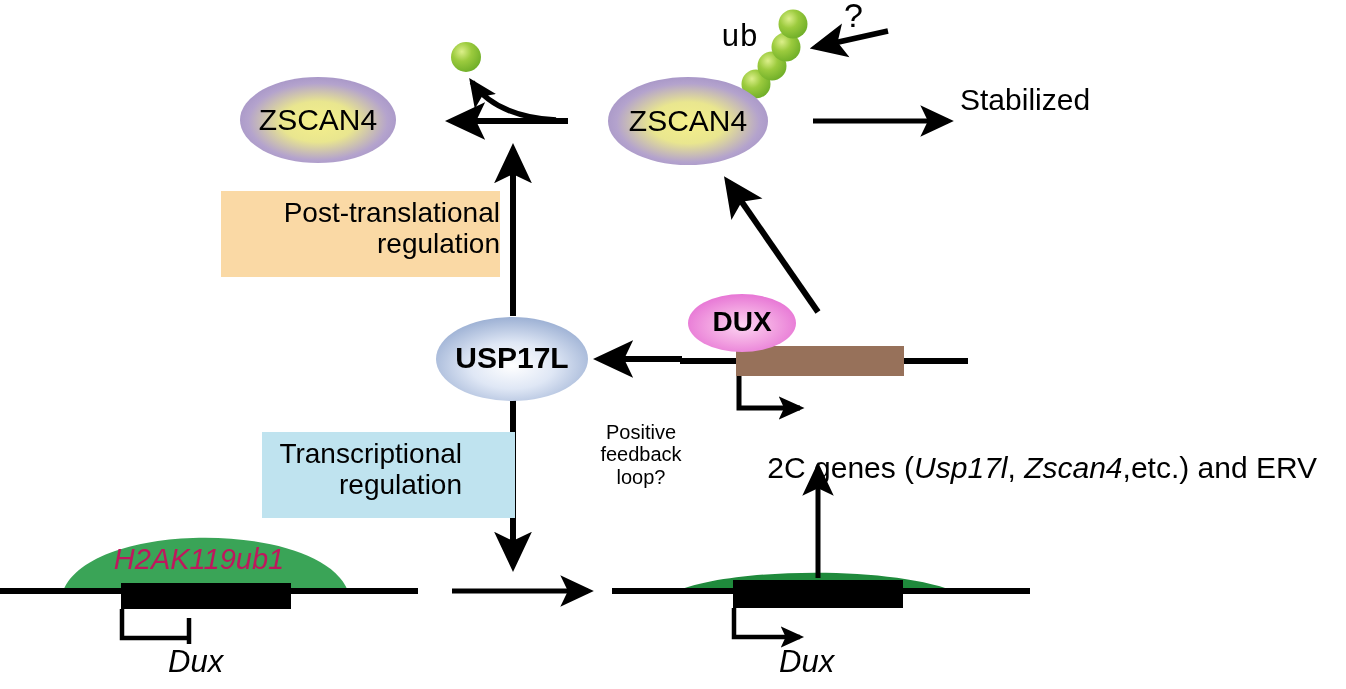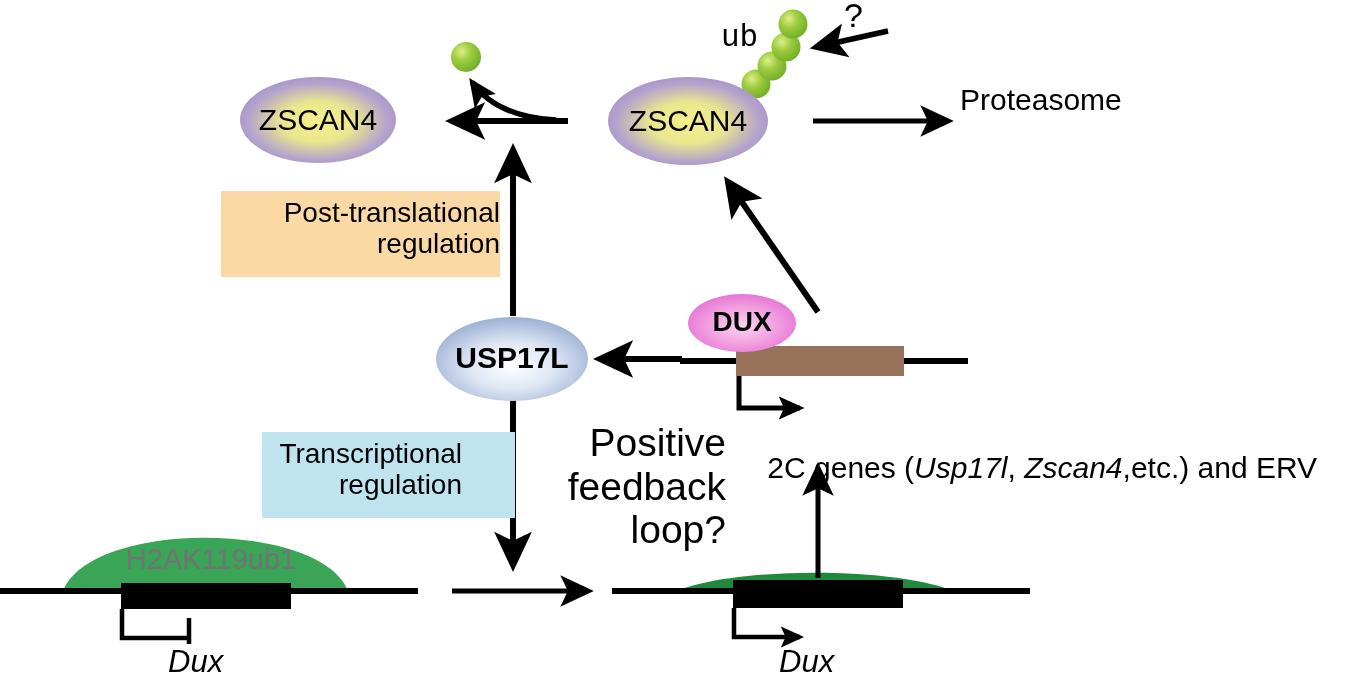--- a/index.html
+++ b/index.html
@@ -149,48 +149,48 @@
 
   <div class="ell-text" style="left:240px; top:103px; width:156px; font-size:30px;">ZSCAN4</div>
 
   <div class="ell-text" style="left:608px; top:104px; width:160px; font-size:30px;">ZSCAN4</div>
 
   <div class="lbl" style="left:721px; top:20px; font-size:31px;font-family:Liberation Mono, monospace;">ub</div>
 
   <div class="lbl" style="left:844px; top:-4px; font-size:34px;">?</div>
 
   <div class="boxtext" style="left:960px; top:83px; width:200px; font-size:30px; text-align:left;">
-    <div>Proteasome</div>
+    <div>Stabilized</div>
   </div>
 
   <div class="box-orange" style="left:221px; top:191px; width:279px; height:86px;"></div>
   <div class="boxtext" style="left:221px; top:197px; width:279px; font-size:28px;">
     <div>Post-translational</div>
     <div>regulation</div>
   </div>
 
   <div class="ell-text" style="left:434px; top:341px; width:156px; font-size:30px; font-weight:bold;">USP17L</div>
 
   <div class="ell-text" style="left:688px; top:306px; width:108px; font-size:28px; font-weight:bold;">DUX</div>
 
   <div class="box-blue" style="left:262px; top:432px; width:253px; height:86px;"></div>
   <div class="boxtext" style="left:262px; top:438px; width:200px; font-size:28px;">
     <div>Transcriptional</div>
     <div>regulation</div>
   </div>
 
-  <div class="boxtext" style="left:556px; top:421px; width:170px; font-size:39px; text-align:right;">
+  <div class="boxtext" style="left:556px; top:421px; width:170px; font-size:20px; text-align:center;">
     <div>Positive</div>
     <div>feedback</div>
     <div>loop?</div>
   </div>
 
   <div class="lbl" style="left:734px; top:416px; font-size:30px;">
     <span>2C genes (</span><span style="font-style:italic;">Usp17l</span><span>, </span><span style="font-style:italic;">Zscan4</span><span>,etc.) and ERV</span>
   </div>
 
-  <div class="ell-text" style="left:86px; top:543px; width:250px; font-size:29px; color:#737373;">H2AK119ub1</div>
+  <div class="ell-text" style="left:74px; top:543px; width:250px; font-size:29px; color:#be185d;font-style:italic;">H2AK119ub1</div>
 
   <div class="lbl" style="left:168px; top:644px; font-size:31px; font-style:italic;">Dux</div>
 
   <div class="lbl" style="left:779px; top:644px; font-size:31px; font-style:italic;">Dux</div>
 
 </div>
 
 </body></html>

